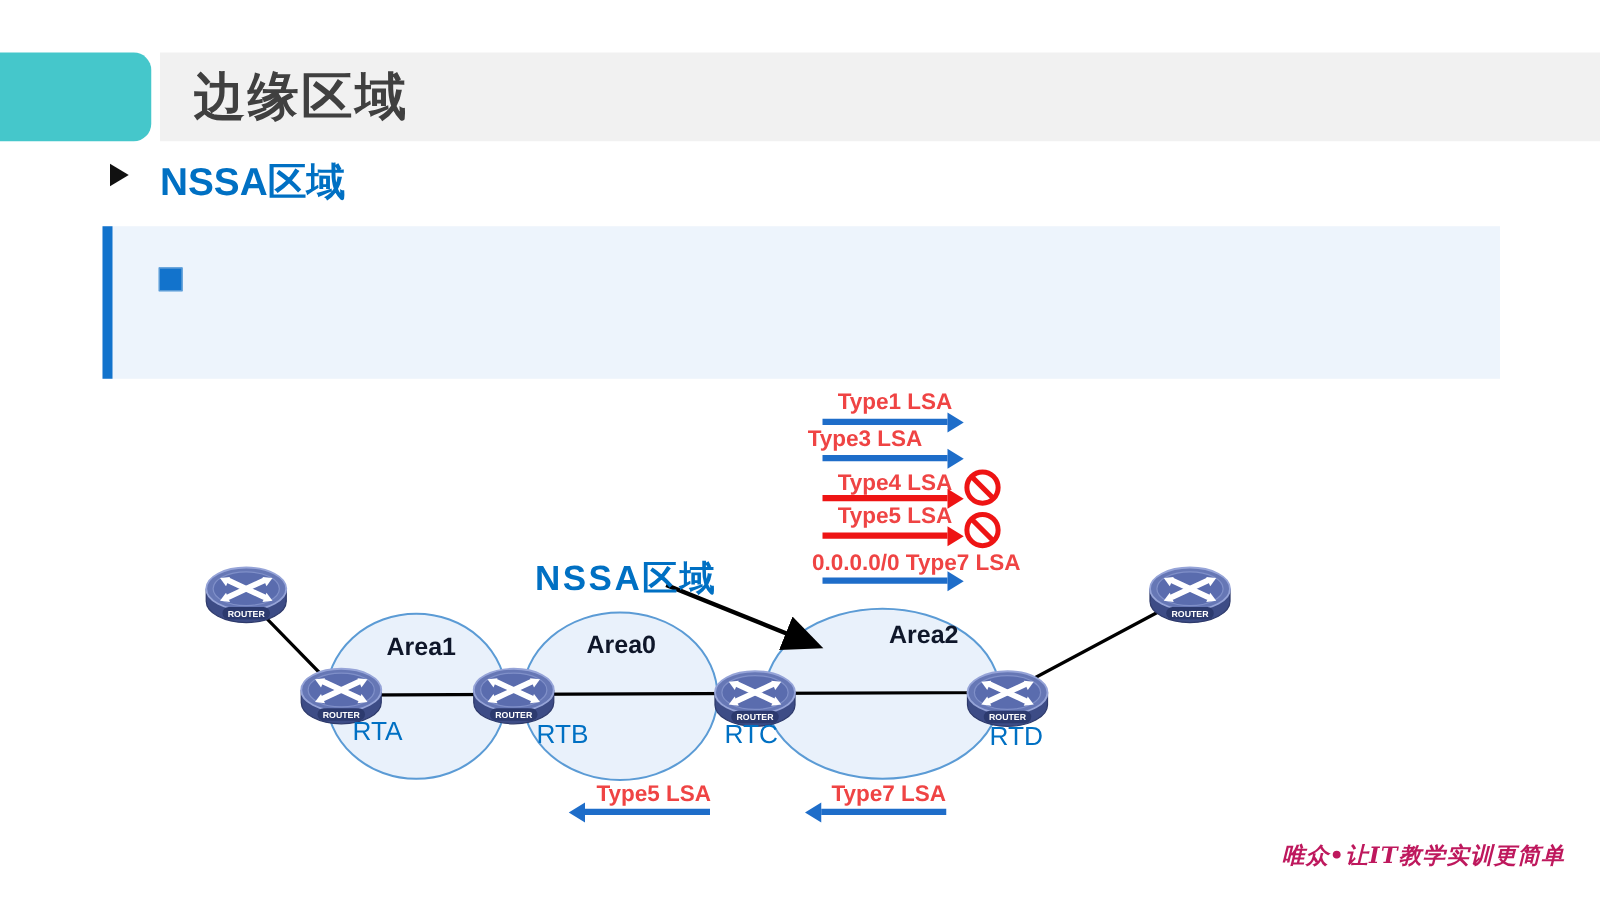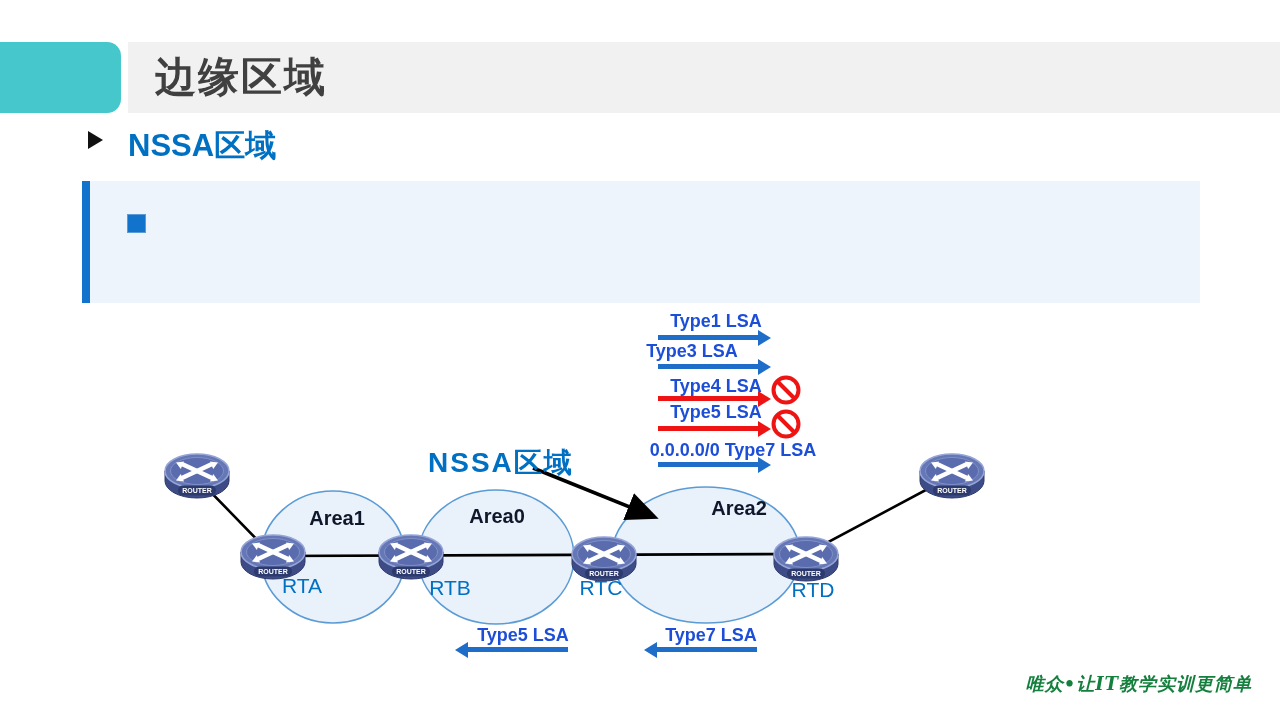--- a/index.html
+++ b/index.html
@@ -22,31 +22,31 @@
   .sq-bullet{position:absolute;left:127px;top:214px;width:19px;height:19px;background:#1273cc;border:1px solid #5b9bd5;}
   .content-text{position:absolute;left:160px;top:198px;width:1000px;font-size:27px;line-height:47px;
     color:#3f3f3f;text-align:justify;}
   
   .arr{position:absolute;height:5px;color:#1e6dc9;background:currentColor;}
   .arr.red{color:#ee1414;}
   .arr.right::after{content:"";position:absolute;left:100%;top:50%;transform:translateY(-50%);
     border-top:8px solid transparent;border-bottom:8px solid transparent;border-left:13px solid currentColor;}
   .arr.left::before{content:"";position:absolute;right:100%;top:50%;transform:translateY(-50%);
     border-top:8px solid transparent;border-bottom:8px solid transparent;border-right:13px solid currentColor;}
-  .flow-label{position:absolute;font-size:18px;font-weight:bold;color:#1d4ed8;text-align:center;white-space:nowrap;}
+  .flow-label{position:absolute;font-size:18px;font-weight:bold;color:#ef4444;text-align:center;white-space:nowrap;}
   
   .area-label{position:absolute;width:110px;text-align:center;font-size:20px;font-weight:bold;color:#0f172a;}
   .router-label{position:absolute;width:90px;text-align:center;font-size:21px;font-weight:normal;color:#0070c3;}
   .nssa-label{position:absolute;left:428px;top:444px;font-size:28px;font-weight:bold;color:#0070c3;letter-spacing:2px;}
   .overlay{position:absolute;left:0;top:0;width:1280px;height:720px;}
   .router{position:absolute;width:72px;height:54px;}
   .router svg{display:block;width:72px;height:54px;}
   
   .footer-text{position:absolute;right:28px;top:672px;font-size:18px;font-weight:bold;font-style:italic;
-    color:#15803d;font-family:"DejaVu Serif", serif;letter-spacing:1px;}
+    color:#be185d;font-family:"DejaVu Serif", serif;letter-spacing:1px;}
 </style>
 </head>
 <body>
 
 <svg width="0" height="0" style="position:absolute">
   <defs>
     <g id="rtr-body">
       <path d="M4 25 a32 17 0 0 0 64 0 l0 10 a32 17 0 0 1 -64 0 z" fill="#3d4c86" stroke="#2e3a6b" stroke-width="1"></path>
       <ellipse cx="36" cy="25" rx="32" ry="17" fill="#6677b5" stroke="#96a4d8" stroke-width="1.5"></ellipse>
       <ellipse cx="36" cy="25" rx="26.5" ry="13.5" fill="#5a6cae" stroke="#7f8fc8" stroke-width="1"></ellipse>

